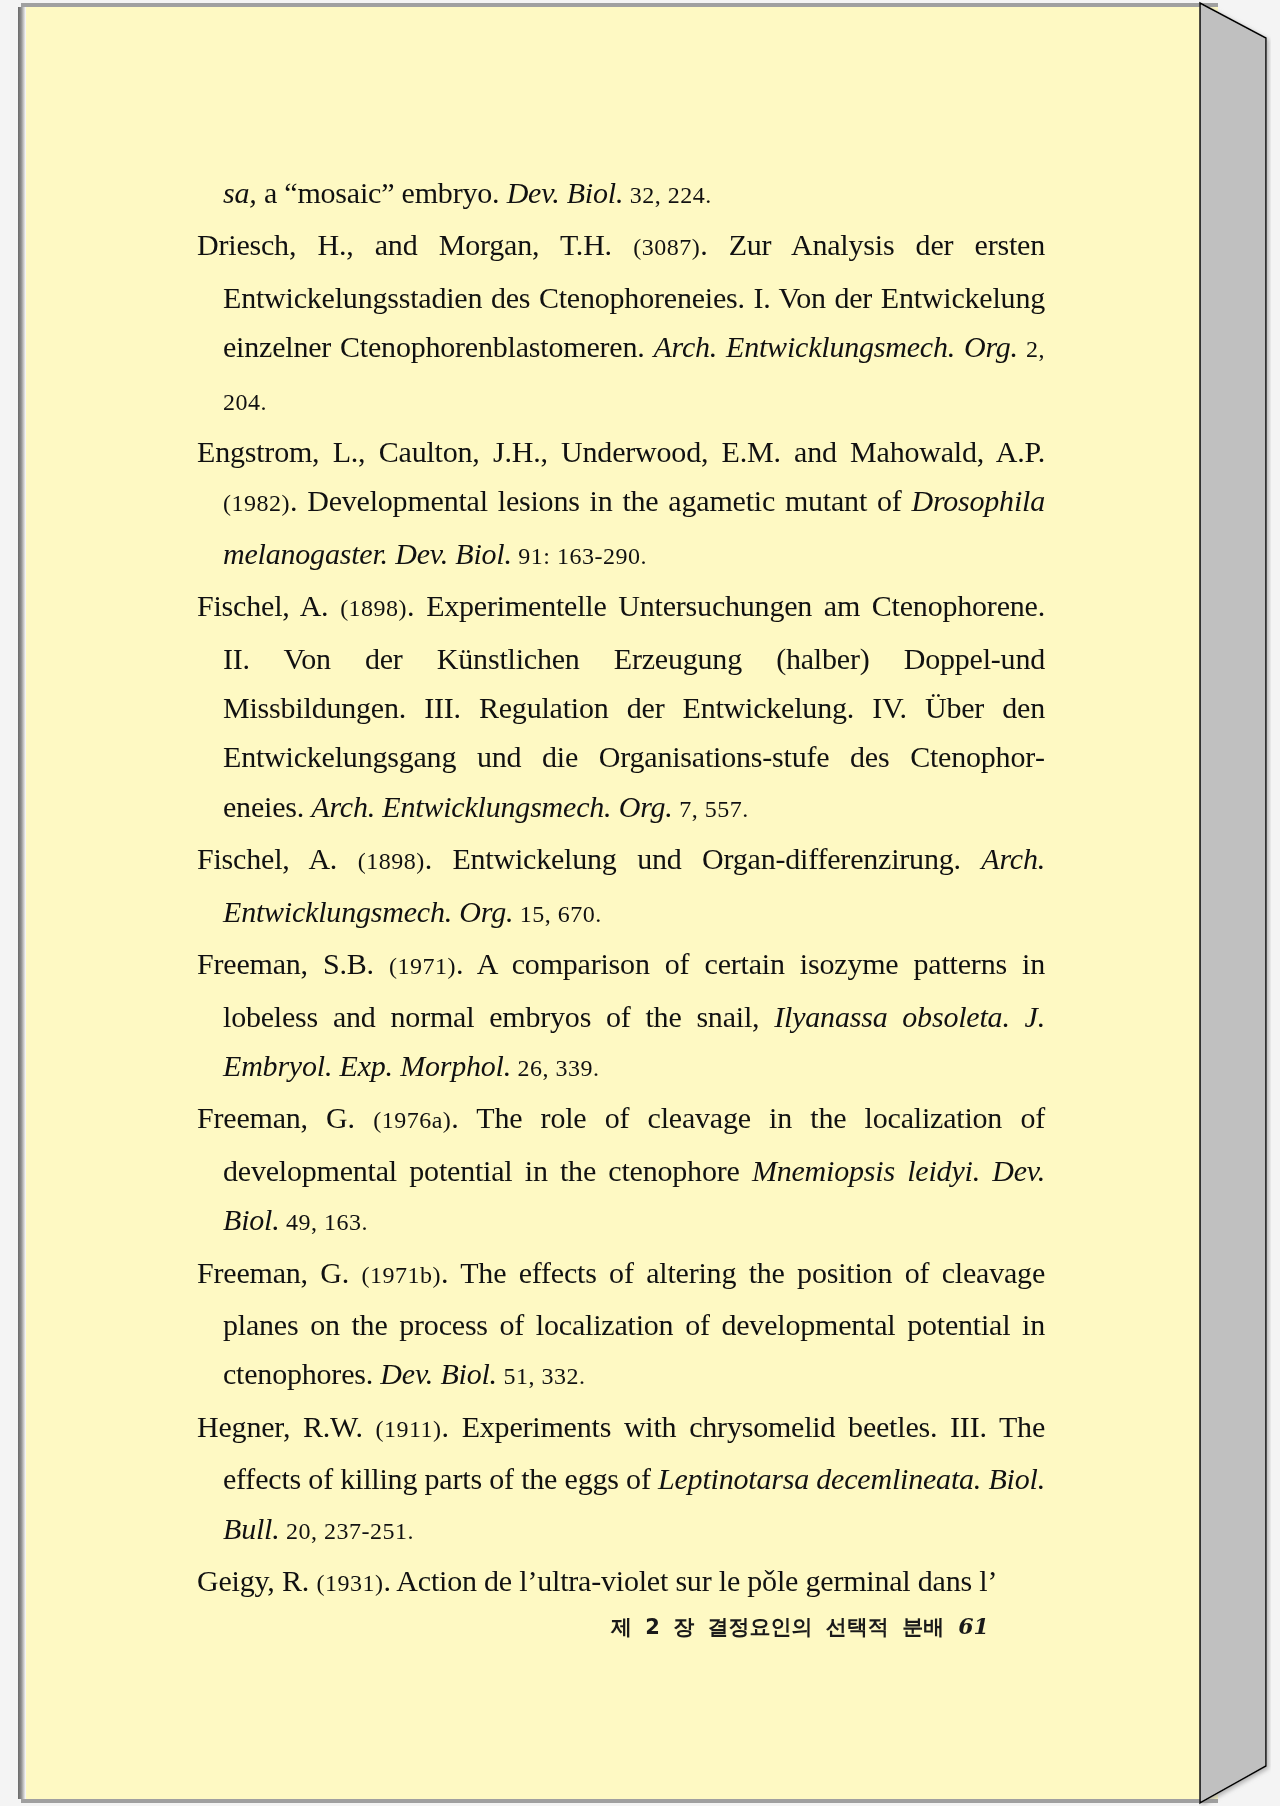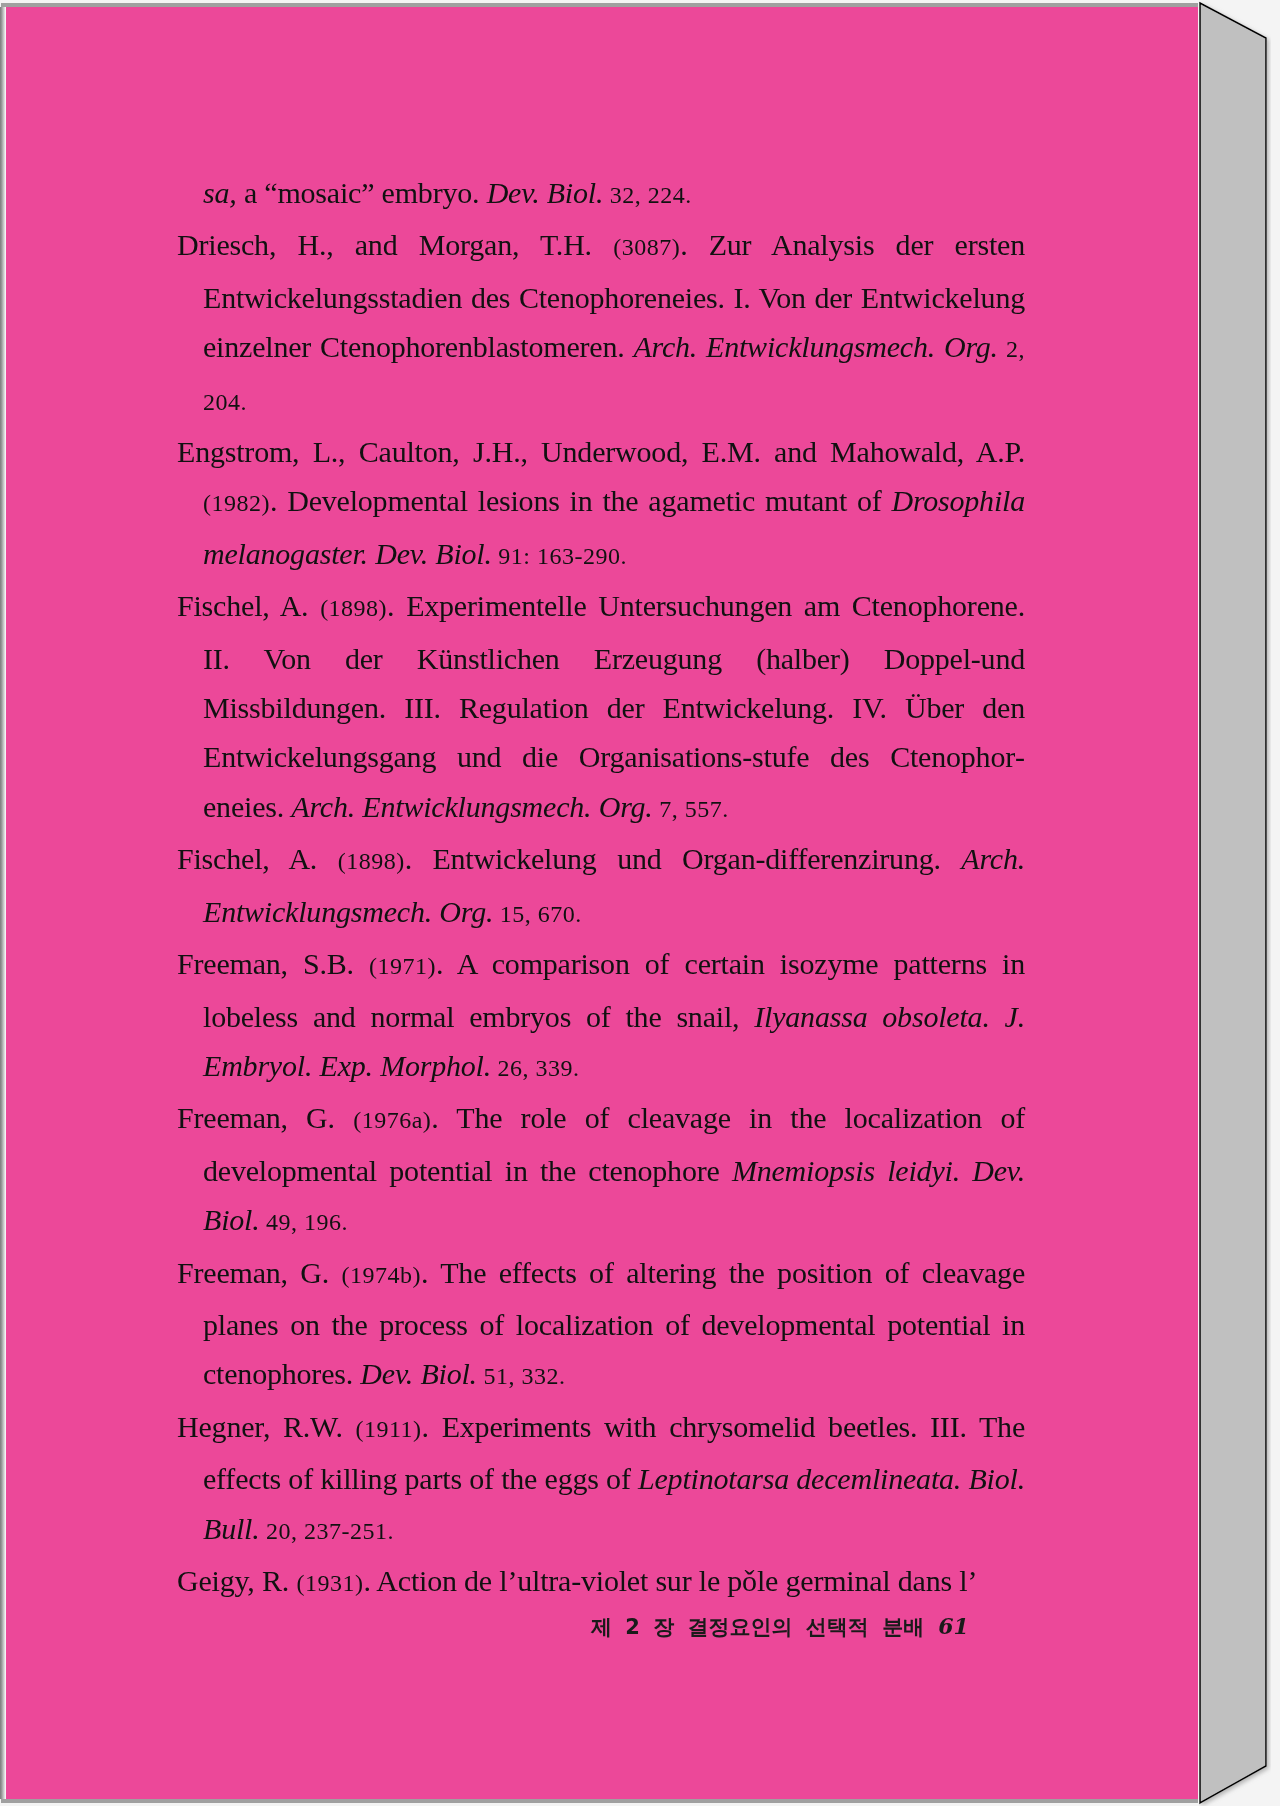--- a/index.html
+++ b/index.html
@@ -10,25 +10,25 @@
     background: #f4f4f4;
     overflow: hidden;
   }
   .stage {
     position: relative;
     width: 1280px;
     height: 1806px;
   }
   .page {
     position: absolute;
-    left: 1px;
+    left: 21px;
     top: 3px;
     width: 1197px;
     height: 1800px;
-    background: #ec4899;
+    background: #fef9c3;
     border-top: 4px solid #a0a0a0;
     border-bottom: 4px solid #a0a0a0;
     box-sizing: border-box;
   }
   .page::before {
     content: "";
     position: absolute;
     left: -3px;
     top: 0;
     width: 8px;
@@ -88,22 +88,22 @@
 
 <div class="stage">
   <div class="page">
     <div class="content" id="refs">
         <p class="entry cont"><span class="it">sa,</span><span> a “mosaic” embryo. </span><span class="it">Dev. Biol.</span><span class="num"> 32, 224.</span></p>
         <p class="entry"><span>Driesch, H., and Morgan, T.H. </span><span class="num">(3087)</span><span>. Zur Analysis der ersten Entwickelungsstadien des Ctenophoreneies. I. Von der Entwick­elung einzelner Ctenophorenblastomeren. </span><span class="it">Arch. Entwicklungsmech. Org.</span><span class="num"> 2, 204.</span></p>
         <p class="entry"><span>Engstrom, L., Caulton, J.H., Underwood, E.M. and Mahowald, A.P. </span><span class="num">(1982)</span><span>. Developmental lesions in the agametic mutant of </span><span class="it">Droso­phila melanogaster. Dev. Biol.</span><span class="num"> 91: 163-290.</span></p>
         <p class="entry"><span>Fischel, A. </span><span class="num">(1898)</span><span>. Experimentelle Untersuchungen am Ctenophor­ene. II. Von der Künstlichen Erzeugung (halber) Doppel-und Missbildungen. III. Regulation der Entwickelung. IV. Über den Entwickelungsgang und die Organisations-stufe des Ctenophor­eneies. </span><span class="it">Arch. Entwicklungsmech. Org.</span><span class="num"> 7, 557.</span></p>
         <p class="entry"><span>Fischel, A. </span><span class="num">(1898)</span><span>. Entwickelung und Organ-differenzirung. </span><span class="it">Arch. Entwicklungsmech. Org.</span><span class="num"> 15, 670.</span></p>
         <p class="entry"><span>Freeman, S.B. </span><span class="num">(1971)</span><span>. A comparison of certain isozyme patterns in lobeless and normal embryos of the snail, </span><span class="it">Ilyanassa obsoleta. J. Embryol. Exp. Morphol.</span><span class="num"> 26, 339.</span></p>
-        <p class="entry"><span>Freeman, G. </span><span class="num">(1976a)</span><span>. The role of cleavage in the localization of developmental potential in the ctenophore </span><span class="it">Mnemiopsis leidyi. Dev. Biol.</span><span class="num"> 49, 196.</span></p>
-        <p class="entry"><span>Freeman, G. </span><span class="num">(1974b)</span><span>. The effects of altering the position of cleavage planes on the process of localization of developmental potential in ctenophores. </span><span class="it">Dev. Biol.</span><span class="num"> 51, 332.</span></p>
+        <p class="entry"><span>Freeman, G. </span><span class="num">(1976a)</span><span>. The role of cleavage in the localization of developmental potential in the ctenophore </span><span class="it">Mnemiopsis leidyi. Dev. Biol.</span><span class="num"> 49, 163.</span></p>
+        <p class="entry"><span>Freeman, G. </span><span class="num">(1971b)</span><span>. The effects of altering the position of cleavage planes on the process of localization of developmental potential in ctenophores. </span><span class="it">Dev. Biol.</span><span class="num"> 51, 332.</span></p>
         <p class="entry"><span>Hegner, R.W. </span><span class="num">(1911)</span><span>. Experiments with chrysomelid beetles. III. The effects of killing parts of the eggs of  </span><span class="it">Leptinotarsa decemlineata. Biol. Bull.</span><span class="num"> 20, 237-251.</span></p>
         <p class="entry"><span>Geigy, R. </span><span class="num">(1931)</span><span>. Action de l’ultra-violet sur le pǒle germinal dans l’</span></p>
       </div>
     <div class="footer">
       <span>제 2 장  결정요인의 선택적 분배</span><span class="pg">61</span>
     </div>
   </div>
 
   <svg class="book-edge" width="72" height="1806" viewBox="0 0 72 1806">
     <defs>

